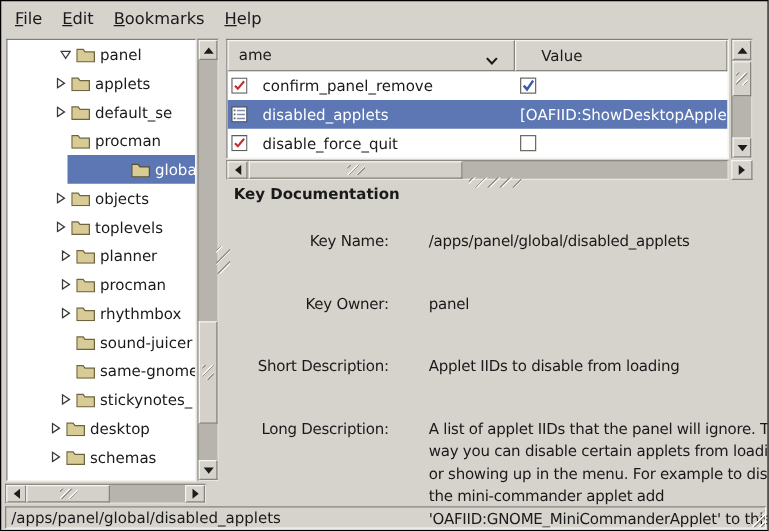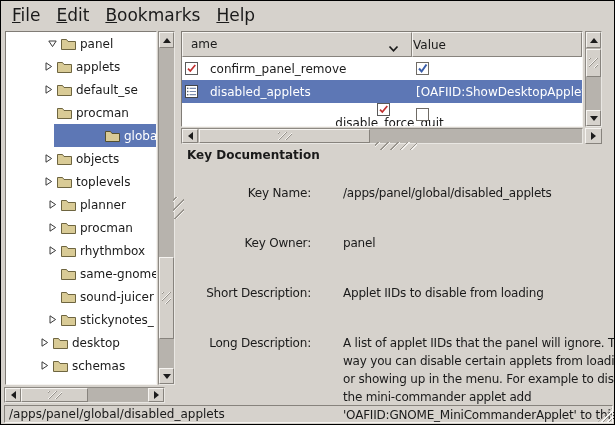--- a/index.html
+++ b/index.html
@@ -4,21 +4,21 @@
 <style>
   html,body{margin:0;padding:0;background:#9a9a9a;}
   .window{
     position:relative; width:615px; height:425px; box-sizing:border-box;
     background:#d6d2cc; border:1px solid #000;
     font-family:"DejaVu Sans","Liberation Sans",sans-serif;
     font-size:12px; color:#1a1a1a; overflow:hidden;
   }
   
   .menubar{position:absolute;left:1px;top:1px;right:1px;height:26px;display:flex;align-items:center;}
-  .menu-item{padding:4px 8px;font-size:17px;cursor:default;}
+  .menu-item{padding:4px 8px;font-size:13px;cursor:default;}
   .menu-item:first-child{margin-left:2px;}
   .mn{text-decoration:underline;}
   
   .sunken{border:1px solid;border-color:#807c76 #f6f4f1 #f6f4f1 #807c76;}
   
   .tree-frame{position:absolute;left:4px;top:30px;width:152px;height:354px;background:#fff;box-sizing:border-box;overflow:hidden;}
   .trow{position:relative;height:23px;display:flex;align-items:center;white-space:nowrap;}
   .trow.lv0{padding-left:32px;} .trow.lv1{padding-left:40px;} .trow.lv2{padding-left:36px;}
   .trow.selected{background:#5d77b5;color:#ffffff;margin-left:48px;}
   .exp-slot{width:12px;flex:none;display:flex;align-items:center;justify-content:center;}
@@ -35,21 +35,21 @@
   .tri-right{width:0;height:0;border-top:4px solid transparent;border-bottom:4px solid transparent;border-left:5px solid #1c1c1c;}
   
   .vpane-grip{position:absolute;left:172px;top:196px;width:11px;height:22px;}
   .hpane-grip{position:absolute;left:374px;top:141px;width:42px;height:8px;}
   .pane-grip-tex{width:100%;height:100%;background:repeating-linear-gradient(135deg,transparent 0 2px,#98948d 2px 3px,#f3f1ee 3px 4px,transparent 4px 7px);}
   
   .key-frame{position:absolute;left:180px;top:30px;width:402px;height:96px;background:#fff;box-sizing:border-box;overflow:hidden;}
   .klist-header{position:absolute;left:0;top:0;width:400px;height:25px;display:flex;}
   .hcell{position:relative;box-sizing:border-box;background:#d6d2cc;border:1px solid;border-color:#f6f4f1 #87837d #87837d #f6f4f1;display:flex;align-items:center;overflow:hidden;}
   .hcell.name{width:230px;}
-  .hcell.value{width:170px;padding-left:0;}
+  .hcell.value{width:170px;padding-left:20px;}
   .name-clip{position:absolute;left:8px;top:4px;width:190px;height:17px;overflow:hidden;}
   .name-clip span{display:inline-block;margin-left:-9px;}
   .sort-ind{position:absolute;left:205px;top:9px;}
   .krow{position:absolute;left:0;width:400px;height:23px;display:flex;align-items:center;padding-left:3px;box-sizing:border-box;}
   .krow .kicon{width:13px;height:13px;flex:none;}
   .krow .kname{margin-left:12px;white-space:nowrap;}
   .krow.selected{background:#5d77b5;color:#fff;}
   .kvalue{position:absolute;left:234px;top:0;height:23px;display:flex;align-items:center;}
   .checkbox{width:13px;height:13px;box-sizing:border-box;background:#fff;border:1px solid #6f6b65;position:relative;}
   
@@ -176,28 +176,28 @@
       <span class="folder"><svg width="15" height="12">
             <path d="M0.5 11.5 V1.5 H5.5 L7 3.5 H14.5 V11.5 Z" fill="#d9cb96" stroke="#6e6540"></path>
           </svg></span>
       <span class="tlabel">rhythmbox</span>
     </div>
     <div class="trow lv1">
       <span class="exp-slot"></span>
       <span class="folder"><svg width="15" height="12">
             <path d="M0.5 11.5 V1.5 H5.5 L7 3.5 H14.5 V11.5 Z" fill="#d9cb96" stroke="#6e6540"></path>
           </svg></span>
+      <span class="tlabel">sound-juicer</span>
+    </div>
+    <div class="trow lv1">
+      <span class="exp-slot"></span>
+      <span class="folder"><svg width="15" height="12">
+            <path d="M0.5 11.5 V1.5 H5.5 L7 3.5 H14.5 V11.5 Z" fill="#d9cb96" stroke="#6e6540"></path>
+          </svg></span>
       <span class="tlabel">same-gnome</span>
-    </div>
-    <div class="trow lv1">
-      <span class="exp-slot"></span>
-      <span class="folder"><svg width="15" height="12">
-            <path d="M0.5 11.5 V1.5 H5.5 L7 3.5 H14.5 V11.5 Z" fill="#d9cb96" stroke="#6e6540"></path>
-          </svg></span>
-      <span class="tlabel">sound-juicer</span>
     </div>
     <div class="trow lv1">
       <span class="exp-slot">
           <svg width="9" height="9">
             <path d="M2 0.8 L7.6 4.5 L2 8.2 Z" fill="#fcfcfc" stroke="#3a3a3a"></path>
           </svg>
         </span>
       <span class="folder"><svg width="15" height="12">
             <path d="M0.5 11.5 V1.5 H5.5 L7 3.5 H14.5 V11.5 Z" fill="#d9cb96" stroke="#6e6540"></path>
           </svg></span>
@@ -290,21 +290,21 @@
             <rect x="2" y="5.8" width="1.4" height="1.4" fill="#5a6576"></rect>
             <rect x="2" y="9" width="1.4" height="1.4" fill="#5a6576"></rect>
             <path d="M4.6 3.3 H11 M4.6 6.5 H11 M4.6 9.7 H11" stroke="#7d8fb0" stroke-width="1.2"></path>
           </svg></span>
       <span class="kname">disabled_applets</span>
       <span class="kvalue">
         <span>[OAFIID:ShowDesktopApplet]</span>
       </span>
     </div>
 
-    <div class="krow" style="top:71px;flex-direction:column;">
+    <div class="krow" style="top:71px;">
       <span class="kicon"><svg width="13" height="13">
             <rect x="0.5" y="0.5" width="12" height="12" fill="#fff" stroke="#5a5a5a"></rect>
             <path d="M3 6.6 L5.3 9 L10.3 3" stroke="#c03030" stroke-width="1.7" fill="none"></path>
           </svg></span>
       <span class="kname">disable_force_quit</span>
       <span class="kvalue">
         <span class="checkbox"></span>
       </span>
     </div>
   </div>

